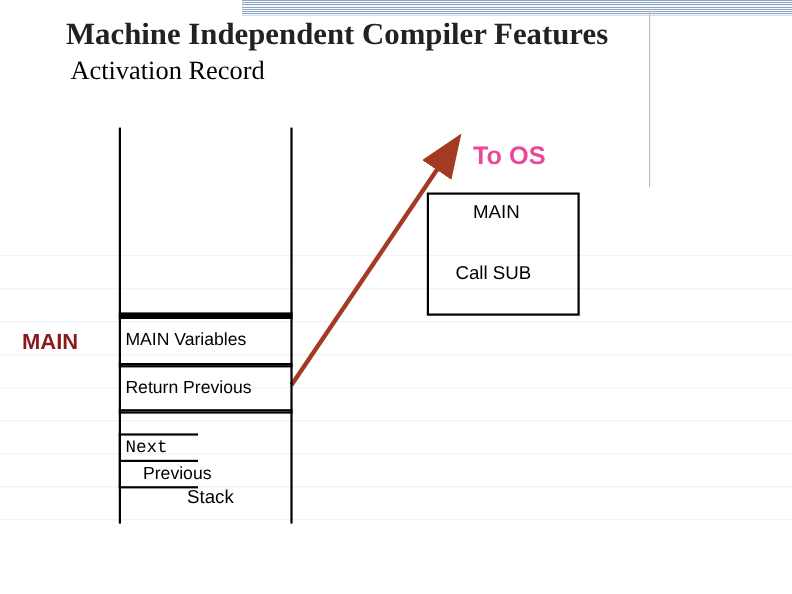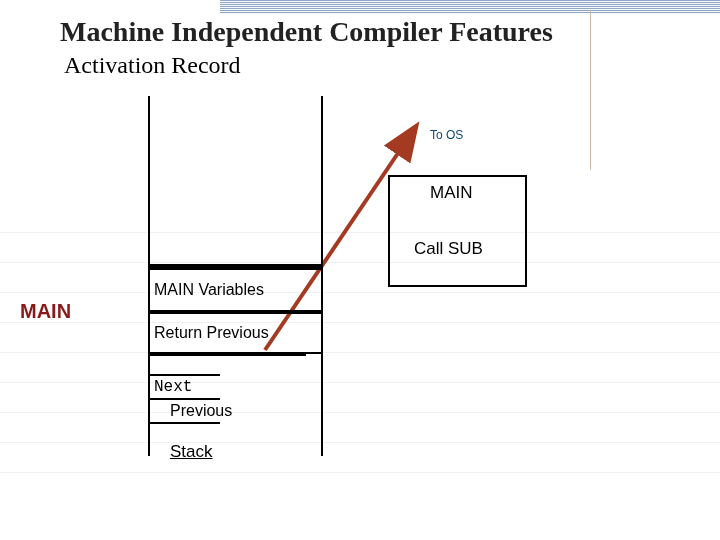--- a/index.html
+++ b/index.html
@@ -48,25 +48,24 @@
   }
   .subtitle {
     position: absolute;
     top: 52px;
     left: 64px;
     font-size: 24px;
     color: #000000;
   }
   .stack {
     position: absolute;
-    top: 96px;
+    top: 116px;
     left: 108px;
-    width: 175px;
+    width: 158px;
     height: 390px;
-    margin-left: 40px;
   }
   .stack-border-left,
   .stack-border-right {
     position: absolute;
     top: 0;
     width: 2px;
     background: #000;
   }
   .stack-border-left { left: 0; height: 360px; }
   .stack-border-right { right: 0; height: 360px; }
@@ -83,39 +82,38 @@
     align-items: center;
     padding-left: 6px;
     box-sizing: border-box;
   }
   .cell-thick-top { border-top: 6px solid #000; }
   .stack-bottom {
     position: absolute;
     left: 64px;
     font-family: Arial, Helvetica, sans-serif;
     font-size: 17px;
-    text-decoration: underline;
   }
   .main-label {
     position: absolute;
     top: 300px;
     left: 20px;
     font-family: Arial, Helvetica, sans-serif;
     font-size: 20px;
     font-weight: bold;
     color: #8a1a1a;
   }
   .os-label {
     position: absolute;
     top: 128px;
     left: 430px;
     font-family: Arial, Helvetica, sans-serif;
-    font-size: 12px;
-    font-weight: normal;
-    color: #0c4a6e;
+    font-size: 23px;
+    font-weight: bold;
+    color: #ec4899;
   }
   .codebox {
     position: absolute;
     top: 175px;
     left: 388px;
     width: 135px;
     height: 108px;
     border: 2px solid #000;
     font-family: Arial, Helvetica, sans-serif;
     font-size: 17px;

